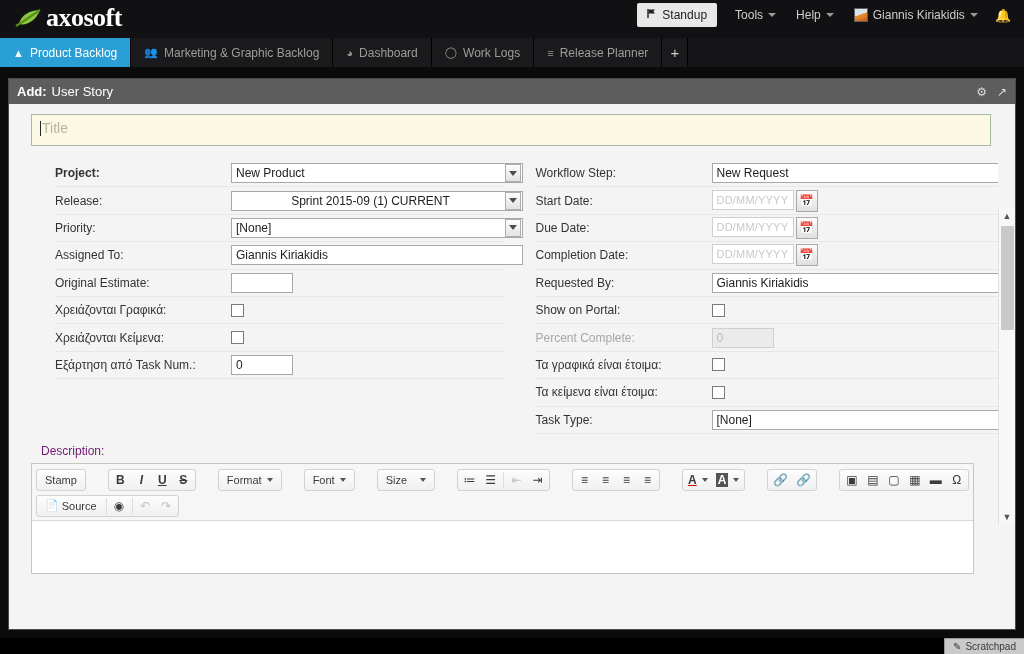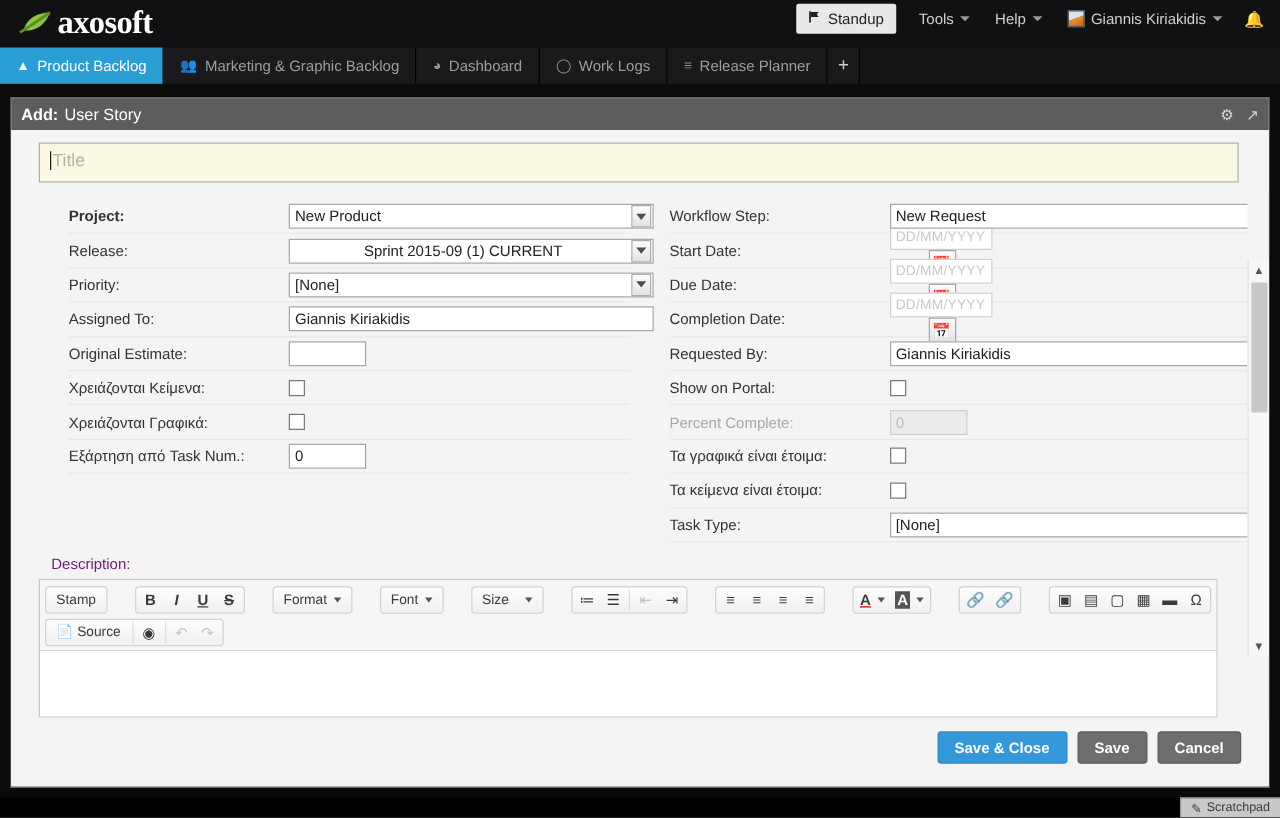--- a/index.html
+++ b/index.html
@@ -129,21 +129,21 @@
 
   .txt {
     height:20px; border:1px solid #a8a8a8; background:#fff;
     font-size:12px; padding:0 4px; color:#222; display:flex; align-items:center;
   }
   .txt.disabled { background:#ebebeb; border-color:#cfcfcf; color:#bbb; }
 
   .w-wide { width:292px; }
   .w-wide-r { width:306px; }
   .w-small { width:62px; }
-  .datewrap { display:flex; align-items:center;flex-direction:column; }
+  .datewrap { display:flex; align-items:flex-start; }
   .datefield { width:82px; height:20px; border:1px solid #cfcfcf; background:#fff; display:flex; align-items:center; padding:0 4px; }
   .datefield .ph { color:#c9c9c9; font-size:11px; letter-spacing:.2px; }
   .calbtn {
     width:22px;height:22px;margin-left:2px;
     background:linear-gradient(#fcfcfc,#e0e0e0); border:1px solid #a8a8a8;
     display:flex;align-items:center;justify-content:center;font-size:12px;color:#222;
   }
   .chk {
     width:13px;height:13px;border:1px solid #7a7a7a;background:#fff;
     display:inline-block;
@@ -345,28 +345,28 @@
               <div class="frow">
                 <div class="flab">Original Estimate:</div>
                 <div class="fctl">
                     <div class="txt w-small"></div>
                   </div>
               </div>
 
 
 
               <div class="frow">
+                <div class="flab">Χρειάζονται Γραφικά:</div>
+                <div class="fctl">
+                    <span class="chk"></span>
+                  </div>
+              </div>
+
+              <div class="frow">
                 <div class="flab">Χρειάζονται Κείμενα:</div>
-                <div class="fctl">
-                    <span class="chk"></span>
-                  </div>
-              </div>
-
-              <div class="frow">
-                <div class="flab">Χρειάζονται Γραφικά:</div>
                 <div class="fctl">
                     <span class="chk"></span>
                   </div>
               </div>
 
               <div class="frow">
                 <div class="flab">Εξάρτηση από Task Num.:</div>
                 <div class="fctl">
                     <div class="txt w-small">0</div>
                   </div>
@@ -566,27 +566,20 @@
 
         </div>
 
         <div class="vscroll">
           <div class="vs-arrow top">▲</div>
           <div class="vs-thumb"></div>
           <div class="vs-arrow bot">▼</div>
         </div>
       </div>
 
-      <div class="footer">
-        <div class="btns">
-          <div class="btn primary">Save &amp; Close</div>
-          <div class="btn grey">Save</div>
-          <div class="btn grey">Cancel</div>
-        </div>
-      </div>
 
     </div>
   </div>
 
   <div class="blackbar"></div>
   <div class="scratch">
     <span>✎</span>
     <span>Scratchpad</span>
   </div>
 

